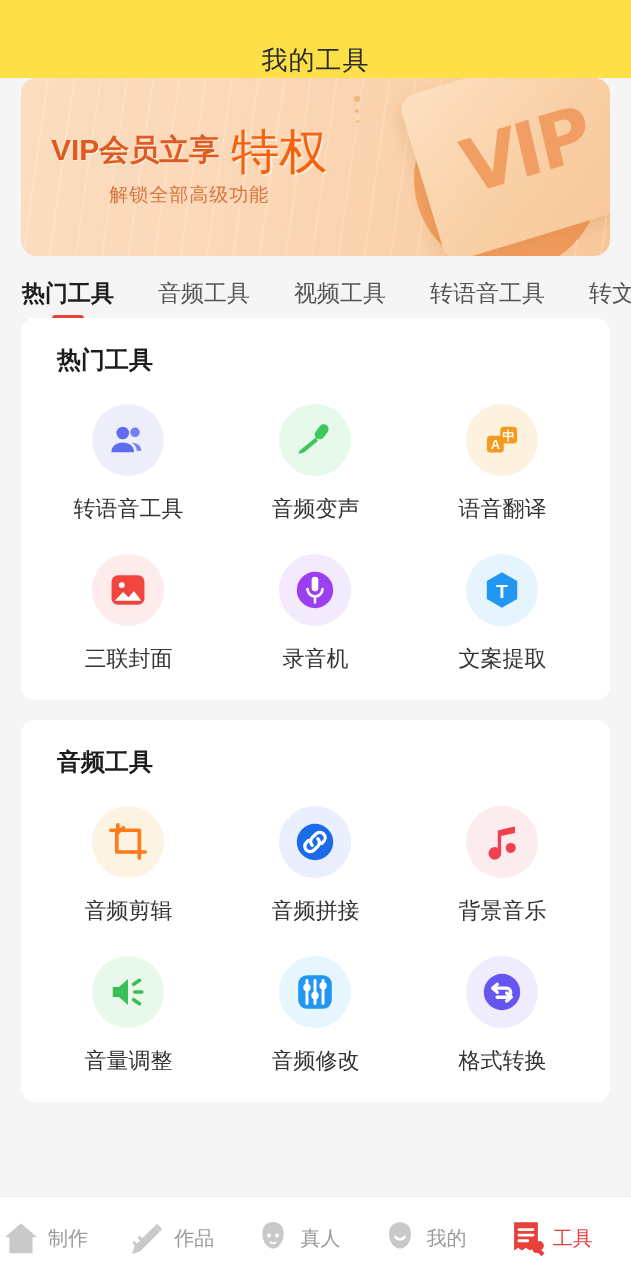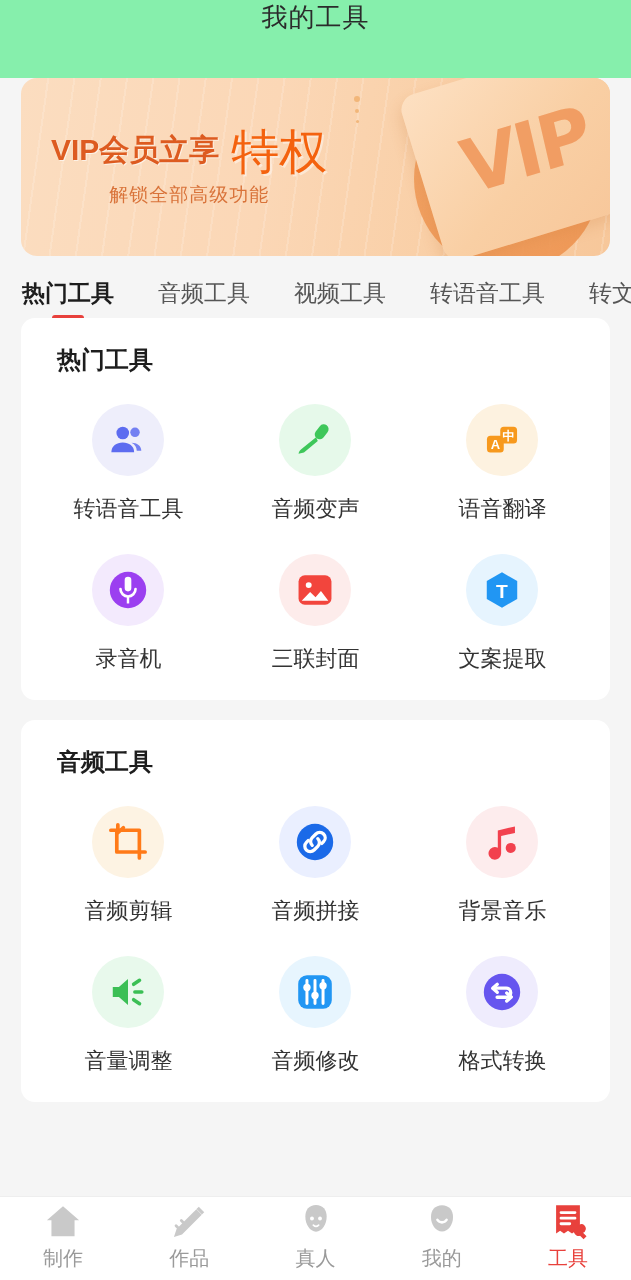--- a/index.html
+++ b/index.html
@@ -6,22 +6,22 @@
   html, body {
     width: 631px; height: 1280px;
     background: #f5f5f5;
     font-family: "Liberation Sans", "DejaVu Sans", sans-serif;
     overflow: hidden;
   }
   .screen { position: relative; width: 631px; height: 1280px; background: #f5f5f5; }
 
   
   .header {
-    height: 78px; display: flex; align-items: flex-start; justify-content: center;
-    background: #86efac;
+    height: 78px; display: flex; align-items: flex-end; justify-content: center;
+    background: #fde047;
   }
   .header-title { font-size: 26px; color: #2b2b2b; letter-spacing: 1px; }
 
   
   .banner-wrap { padding: 0 21px; }
   .banner {
     position: relative; height: 178px; border-radius: 16px; overflow: hidden;
     background: linear-gradient(100deg, #fbddc0 0%, #fbd7b6 42%, #f9cfa6 72%, #f7c79a 100%);
   }
   .banner-stripes {
@@ -103,21 +103,21 @@
   }
   .tool-label { margin-top: 18px; font-size: 22px; color: #333; }
 
   
   .bottom-nav {
     position: absolute; left: 0; bottom: 0; width: 631px; height: 84px;
     background: #ffffff; display: flex; align-items: center;
     border-top: 1px solid #eeeeee;
   }
   .nav-item {
-    flex: 1; display: flex; flex-direction: column; align-items: center; gap: 6px;
+    flex: 1; display: flex; align-items: center; gap: 6px;
   }
   .nav-icon { height: 34px; display: flex; align-items: center; justify-content: center; }
   .nav-label { font-size: 20px; color: #9a9a9a; }
   .nav-item.active .nav-label { color: #e8413c; }
 </style>
 </head>
 <body>
 
 <div class="screen">
 
@@ -184,39 +184,39 @@
               <svg width="42" height="42" viewBox="0 0 24 24" fill="#f7991d">
                 <rect x="3.4" y="9.6" width="9.6" height="9.6" rx="2"></rect>
                 <rect x="11" y="4.4" width="9.6" height="9.6" rx="2"></rect>
                 <text x="8.2" y="17.1" font-size="7.4" fill="#ffffff" font-family="Liberation Sans, sans-serif" text-anchor="middle" font-weight="bold">A</text>
                 <text x="15.8" y="11.9" font-size="7" fill="#ffffff" font-family="Liberation Sans, sans-serif" text-anchor="middle" font-weight="bold">中</text>
               </svg>
             </div>
             <div class="tool-label">语音翻译</div>
           </div>
           <div class="tool">
+            <div class="tool-icon" style="background:#fdeceb">
+              <svg width="42" height="42" viewBox="0 0 24 24" fill="#f2453d">
+                <rect x="2.6" y="3.6" width="18.8" height="16.8" rx="3.6"></rect>
+                <circle cx="8.4" cy="9.2" r="1.7" fill="#ffffff"></circle>
+                <path d="M4.4 18.2l4.8-5.1 3.1 3 3.1-3.6 4.2 5.7z" fill="#ffffff"></path>
+              </svg>
+            </div>
+            <div class="tool-label">三联封面</div>
+          </div>
+          <div class="tool">
             <div class="tool-icon" style="background:#f3eafd">
               <svg width="42" height="42" viewBox="0 0 24 24" fill="#9b3ff0">
                 <circle cx="12" cy="12" r="10.4"></circle>
                 <rect x="10.1" y="4.4" width="3.8" height="8.4" rx="1.9" fill="#ffffff"></rect>
                 <path d="M7.7 11.4a4.3 4.3 0 0 0 8.6 0" stroke="#ffffff" stroke-width="1.5" fill="none" stroke-linecap="round"></path>
                 <rect x="11.3" y="15.4" width="1.4" height="4.3" fill="#ffffff"></rect>
               </svg>
             </div>
             <div class="tool-label">录音机</div>
-          </div>
-          <div class="tool">
-            <div class="tool-icon" style="background:#fdeceb">
-              <svg width="42" height="42" viewBox="0 0 24 24" fill="#f2453d">
-                <rect x="2.6" y="3.6" width="18.8" height="16.8" rx="3.6"></rect>
-                <circle cx="8.4" cy="9.2" r="1.7" fill="#ffffff"></circle>
-                <path d="M4.4 18.2l4.8-5.1 3.1 3 3.1-3.6 4.2 5.7z" fill="#ffffff"></path>
-              </svg>
-            </div>
-            <div class="tool-label">三联封面</div>
           </div>
           <div class="tool">
             <div class="tool-icon" style="background:#e6f4fe">
               <svg width="42" height="42" viewBox="0 0 24 24" fill="#2196f3">
                 <path d="M12 1.9l8.7 5v10.2L12 22.1l-8.7-5V6.9z"></path>
                 <text x="12" y="16.4" font-size="11" fill="#ffffff" font-family="Liberation Sans, sans-serif" text-anchor="middle" font-weight="bold">T</text>
               </svg>
             </div>
             <div class="tool-label">文案提取</div>
           </div>

